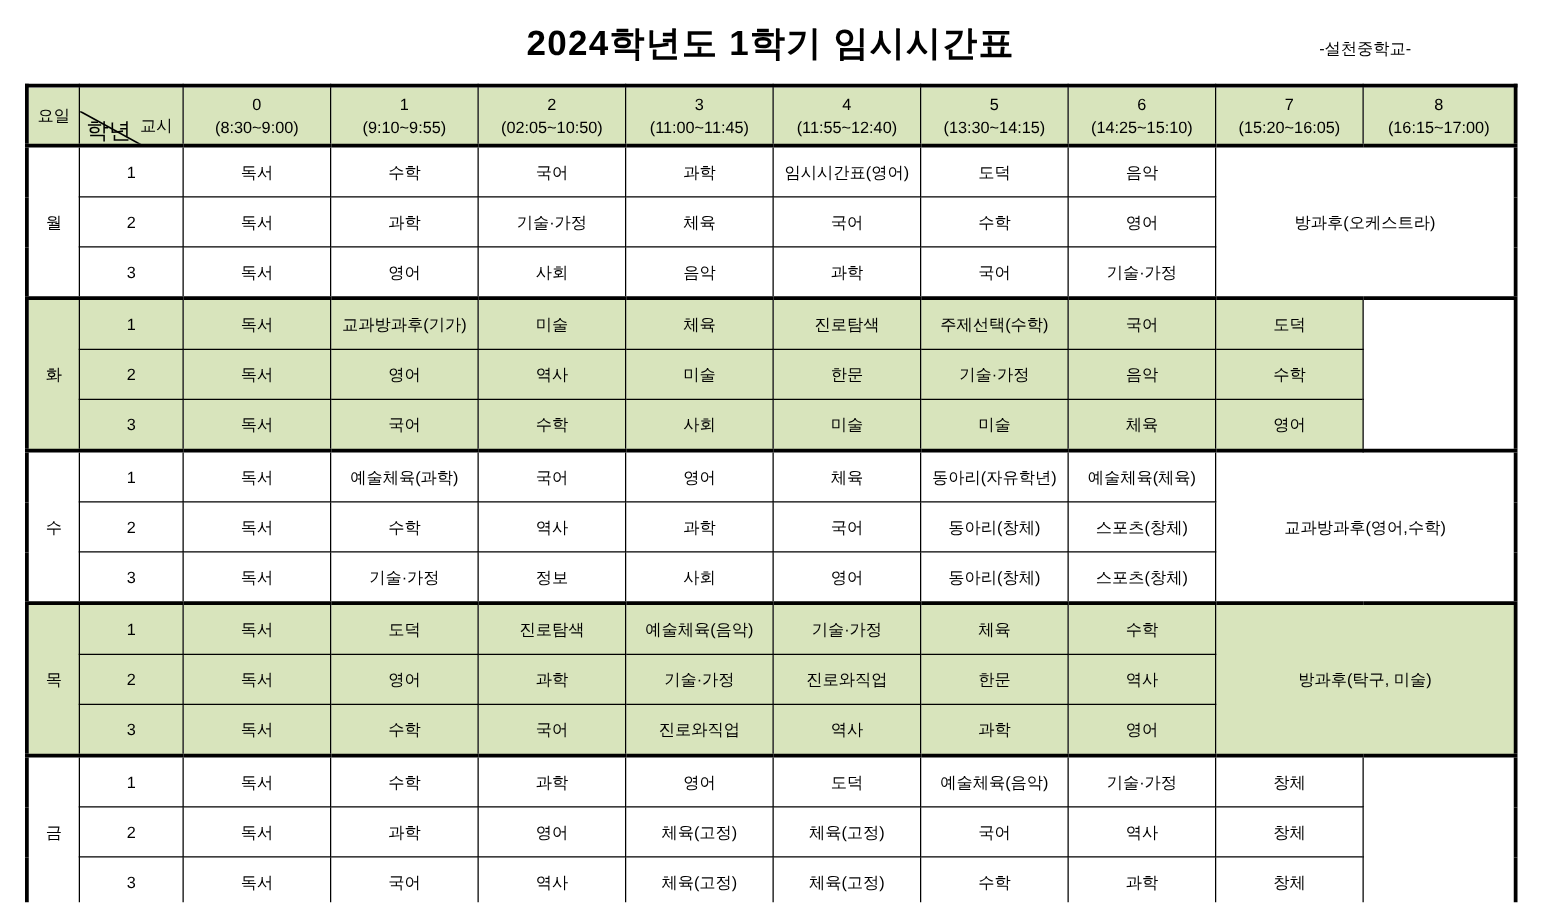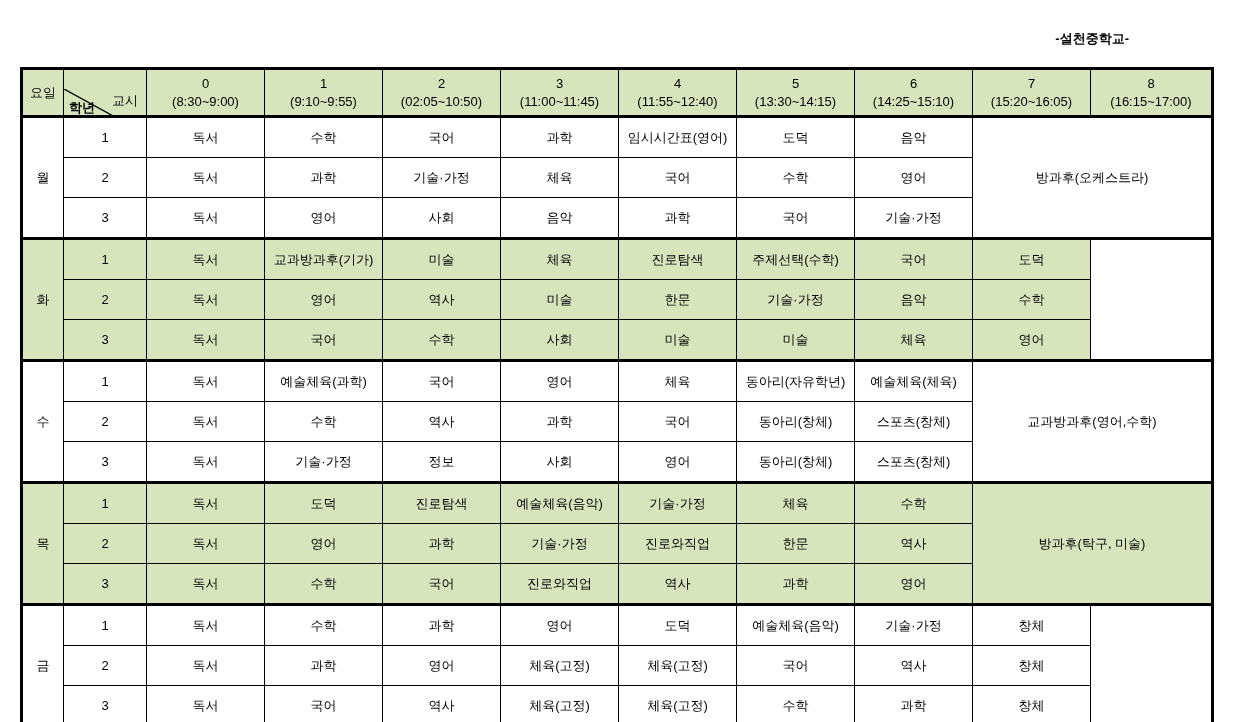--- a/index.html
+++ b/index.html
@@ -17,21 +17,21 @@
     text-align:center;
     font-size:28px;
     font-weight:bold;
     letter-spacing:1px;
   }
   .school{
     position:absolute;
     top:30px;
     right:104px;
     font-size:13px;
-    font-weight:bold;
+    font-weight:normal;
   }
   table.timetable{
     position:absolute;
     left:20px;top:67px;
     border-collapse:collapse;
     table-layout:fixed;
     border:3px solid #000;
   }
   table.timetable th, table.timetable td{
     border:1px solid #000;
@@ -52,26 +52,27 @@
   tr.body-row td{height:39px;background:#ffffff;}
   tr.day-start td{border-top:3px solid #000;}
   td.shaded{background:var(--band-green,#d8e4bc) !important;}
   td.day-cell{font-weight:bold;}
   .corner{
     position:relative;
     width:100%;height:100%;margin-top:37px;
   }
   .corner svg{position:absolute;left:0;top:0;width:100%;height:100%;}
   .corner .period-label{position:absolute;top:3px;right:8px;font-size:13px;}
-  .corner .grade-label{position:absolute;bottom:17px;left:5px;font-size:13px;font-weight:bold;}
+  .corner .grade-label{position:absolute;bottom:17px;left:5px;font-size:18px;}
 </style>
 </head>
 <body>
 
 <div class="page">
+  <h1 class="title">2024학년도 1학기 임시시간표</h1>
   <div class="school">-설천중학교-</div>
 
   <table class="timetable">
     <colgroup>
       <col style="width:42px">
         <col style="width:83px">
       <col style="width:118px">
         <col style="width:118px">
         <col style="width:118px">
       <col style="width:118px">

